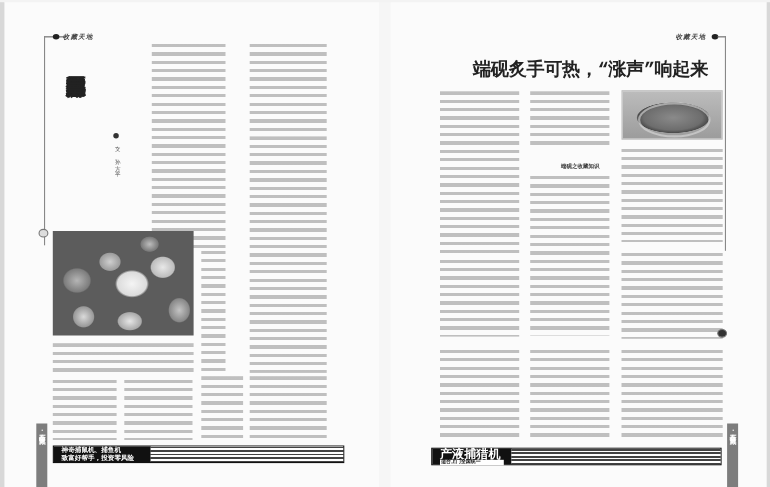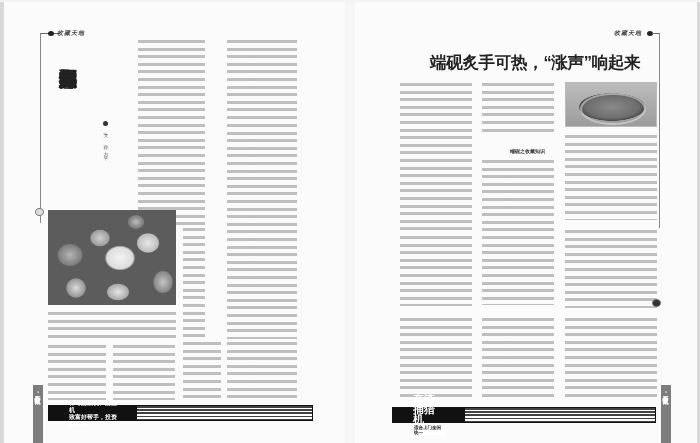--- a/index.html
+++ b/index.html
@@ -45,33 +45,33 @@
     background:
       radial-gradient(ellipse 38px 16px at 46px 24px, #8a8a8a 0%, #6d6d6d 70%, #4d4d4d 85%, transparent 88%),
       linear-gradient(#bcbcbc, #9c9c9c);
     border: 1px solid #bbb;
   }
   .photo.inkstone::after { content: ""; position: absolute; left: 14px; top: 10px; width: 62px; height: 28px; border-radius: 50%; border: 2px solid #dcdcdc; opacity: .6; }
 
   .small-icon { position: absolute; width: 9px; height: 8px; border-radius: 50%; border: 1px solid #777; background: #ddd; }
 
   
-  .h-title { position: absolute; left: 430px; top: 52px; width: 230px; font-family: Liberation Sans, sans-serif; font-weight: bold; font-size: 16.5px; color: #222; white-space: nowrap; letter-spacing: -0.3px; }
+  .h-title { position: absolute; left: 430px; top: 52px; width: 230px; font-family: Liberation Mono, monospace; font-weight: bold; font-size: 16.5px; color: #222; white-space: nowrap; letter-spacing: -0.3px; }
   .subhead { position: absolute; left: 510px; top: 148px; font-size: 5px; font-weight: bold; color: #333; }
 
   
   .side-tab { position: absolute; width: 10px; background: #7d7d7d; color: #fff; font-size: 6px; line-height: 7px; text-align: center; font-family: "DejaVu Sans", sans-serif; font-weight: bold; padding-top: 2px; }
   .side-tab.left { left: 33px; top: 385px; height: 58px; }
   .side-tab.right { left: 661px; top: 385px; height: 58px; }
 
   
   .ad { position: absolute; height: 16px; border: 1px solid #111; display: flex; }
   .ad.left { left: 48px; top: 405px; width: 265px; }
   .ad.right { left: 392px; top: 407px; width: 264px; }
-  .ad-head { background: #111; color: #fff; font-family: "DejaVu Sans", sans-serif; font-weight: bold; display: flex; flex-direction: column; justify-content: center; padding: 0 20px; }
+  .ad-head { background: #111; color: #fff; font-family: "DejaVu Sans", sans-serif; font-weight: bold; display: flex; flex-direction: column; justify-content: center; padding: 0 7px; }
   .ad.left .ad-head { width: 88px; font-size: 6px; line-height: 7px; }
   .ad.right .ad-head { width: 72px; font-size: 11px; line-height: 10px; }
   .ad.right .ad-head .sub { font-size: 4.5px; line-height: 5px; background:#fff; color:#111; padding: 0 1px; }
   .ad-body { flex: 1; background:
       repeating-linear-gradient(to bottom, #222 0px, #222 1.6px, #fff 1.6px, #fff 3.2px); opacity: .85; font-size: 3px; color: transparent; overflow: hidden; }
 </style>
 </head>
 <body>
 
 <div class="page left"></div>

